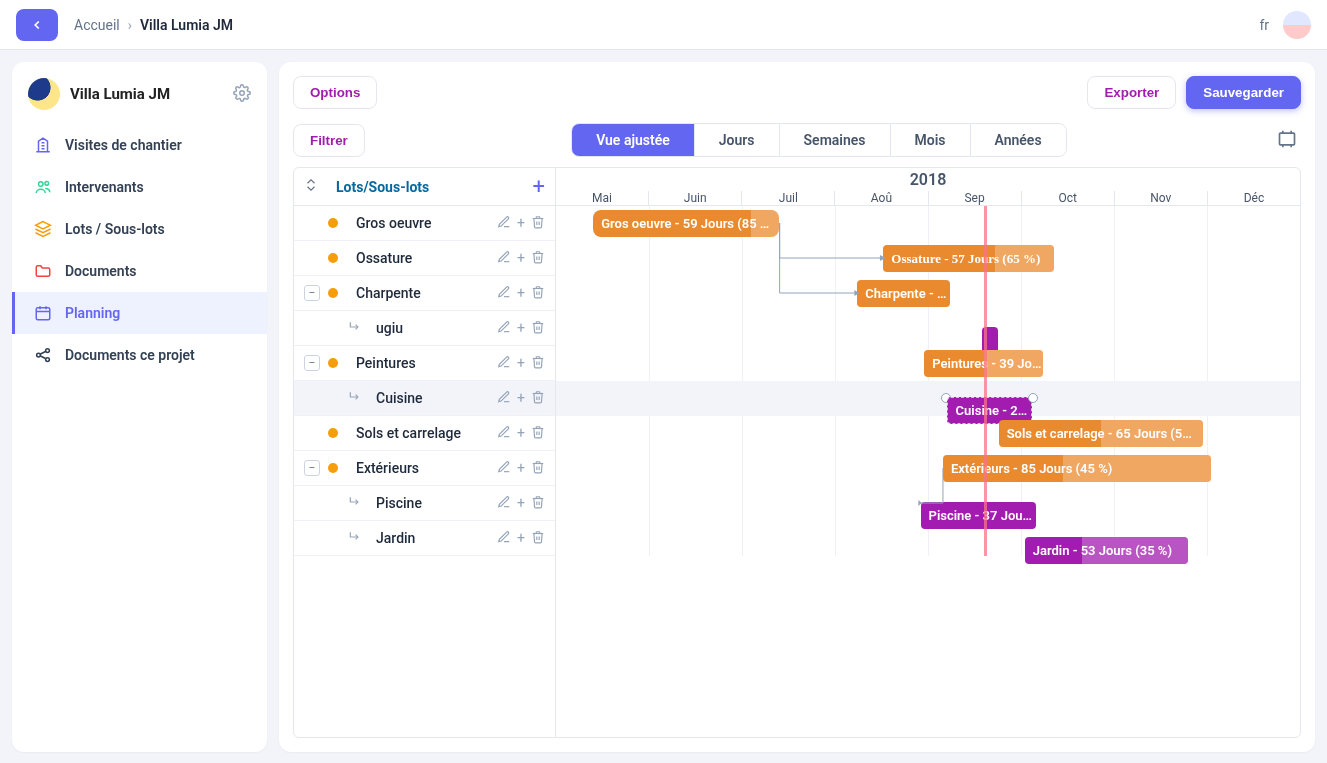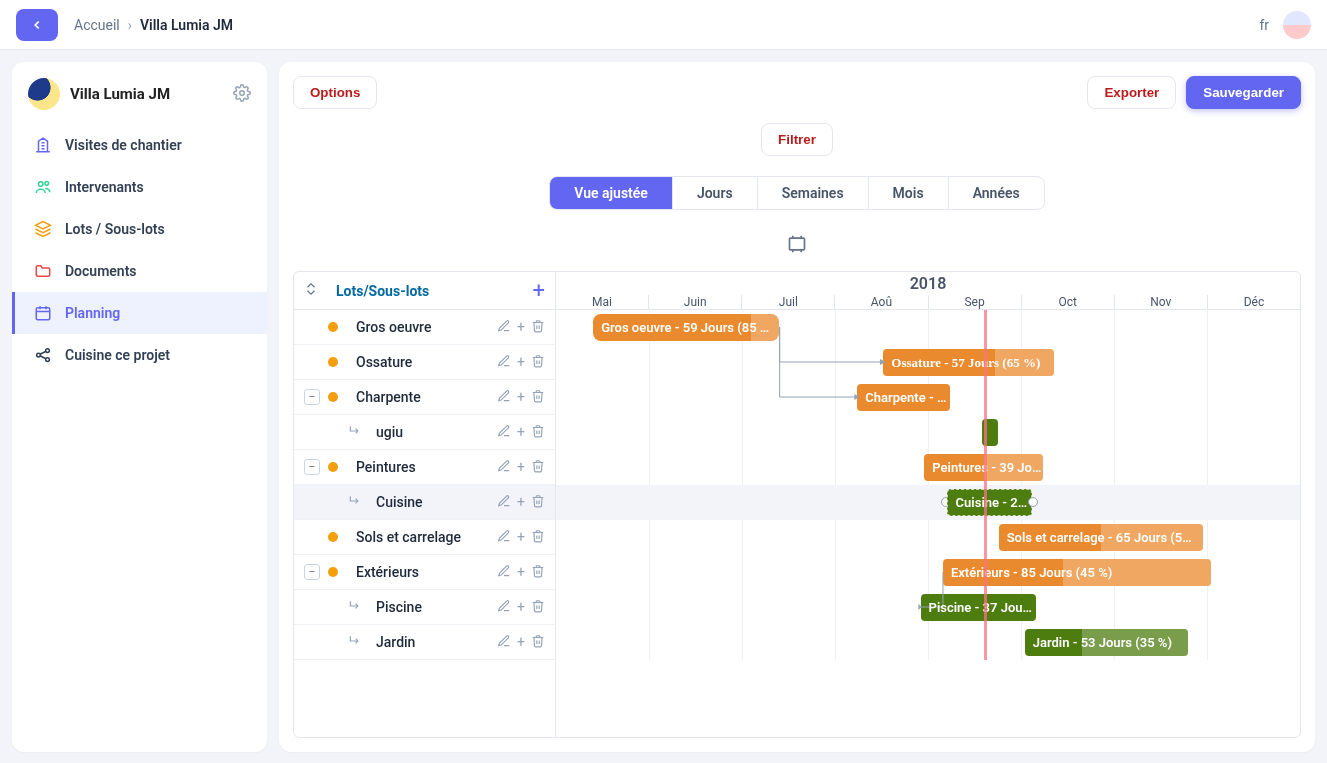--- a/index.html
+++ b/index.html
@@ -61,25 +61,25 @@
   .nav-item.active{ background:#eef2ff; color:#6366f1; border-left-color:#6366f1;}
   .nav-icon{ width:20px; display:flex; justify-content:center; }
 
   .main {
     flex:1; background:#fff; border-radius:12px; padding:14px;
     box-shadow: 0 1px 2px rgba(0,0,0,0.04);
     height: 690px;
     display:flex; flex-direction:column;
   }
   .main-top{ display:flex; align-items:center; }
-  .btn { border:1px solid #e5e7f0; background:#fff; padding:8px 16px; border-radius:8px; font-weight:600; color:#b91c1c; cursor:pointer;}
+  .btn { border:1px solid #e5e7f0; background:#fff; padding:8px 16px; border-radius:8px; font-weight:600; color:#a21caf; cursor:pointer;}
   .btn.primary{ background:#6366f1; color:#fff; border-color:#6366f1; box-shadow:0 2px 6px rgba(99,102,241,0.4);}
   .main-top .right { margin-left:auto; display:flex; gap:10px;}
 
-  .toolbar2{ display:flex; align-items:center; margin-top:14px; gap:20px;flex-direction:column;}
+  .toolbar2{ display:flex; align-items:center; margin-top:14px; gap:20px;}
   .seg {
     display:flex; border:1px solid #e5e7f0; border-radius:8px; overflow:hidden; margin-left:auto; margin-right:auto;
   }
   .seg-item{ padding:8px 24px; color:#475569; font-weight:600; border-right:1px solid #e5e7f0; cursor:pointer;}
   .seg-item:last-child{ border-right:none;}
   .seg-item.active{ background:#6366f1; color:#fff;}
   .fit-icon{ color:#64748b; cursor:pointer; padding:4px;}
 
   .gantt{
     margin-top:10px; border:1px solid #e5e7f0; border-radius:6px; flex:1;
@@ -126,21 +126,21 @@
   .g-grid-col{
     position:absolute; top:0; bottom:0; width:0; border-left:1px solid #f0f1f6;
   }
   .g-bar-row{ position:relative; height:35px; border-bottom:1px solid transparent;}
   .bar{
     position:absolute; top:4px; height:27px; border-radius:4px;
     color:#fff; font-size:13px; font-weight:600; display:flex; align-items:center; padding:0 8px;
     overflow:hidden; white-space:nowrap; cursor:pointer;
   }
   .bar.orange{ background:#ea8a2e;}
-  .bar.blue{ background:#4d7c0f;}
+  .bar.blue{ background:#a21caf;margin-top:12px;}
   .bar .prog{
     position:absolute; top:0; bottom:0; right:0; background:rgba(255,255,255,0.25);
   }
   .bar .txt{ position:relative; z-index:1;}
   .bar.sub{
     border:1px dashed rgba(255,255,255,0.7);
   }
   .bar-handle{
     position:absolute; top:50%; transform:translateY(-50%);
     width:10px; height:10px; border-radius:50%; background:#fff; border:1px solid #94a3b8;
@@ -233,21 +233,21 @@
         </div>
         <div class="nav-item">
           <span class="nav-icon" style="color:#334155">
             <svg width="18" height="18" viewBox="0 0 24 24" fill="none" stroke="currentColor" stroke-width="2">
               <circle cx="6" cy="12" r="2.5"></circle>
               <circle cx="18" cy="6" r="2.5"></circle>
               <circle cx="18" cy="18" r="2.5"></circle>
               <path d="M8 11l8-4M8 13l8 4"></path>
             </svg>
           </span>
-          <span>Cuisine ce projet</span>
+          <span>Documents ce projet</span>
         </div>
       </div>
   </div>
 
   <div class="main">
     <div class="main-top">
       <button class="btn">Options</button>
       <div class="right">
         <button class="btn">Exporter</button>
         <button class="btn primary">Sauvegarder</button>

